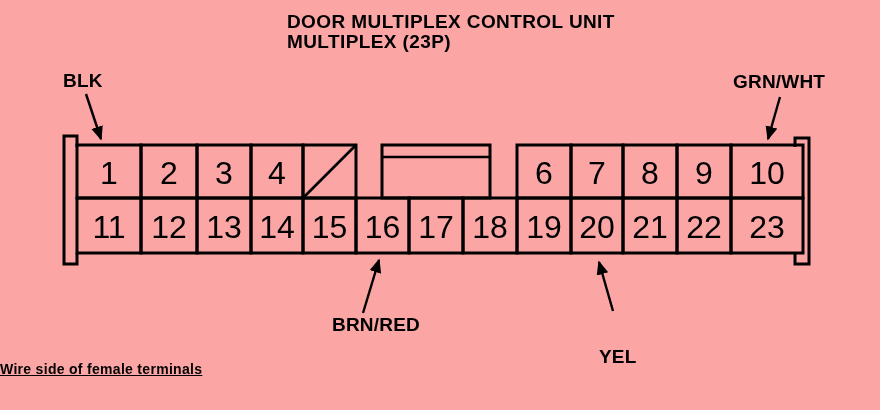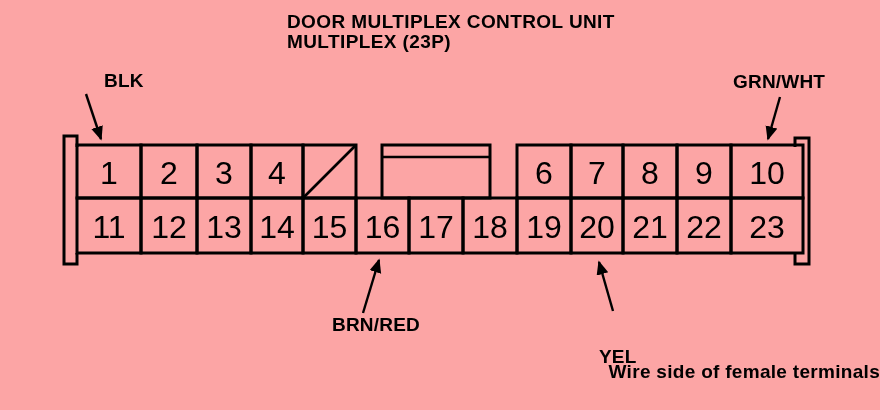--- a/index.html
+++ b/index.html
@@ -25,32 +25,33 @@
     line-height: 20px;
     letter-spacing: 0.4px;
     white-space: nowrap;
   }
   .wire-label {
     font-size: 19px;
     font-weight: bold;
     letter-spacing: 0.2px;
     white-space: nowrap;
   }
-  #blk-label     { left: 63px;  top: 70px; margin-left: 41px;  }
+  #blk-label     { left: 63px;  top: 70px;  }
   #grnwht-label  { left: 733px; top: 71px;  }
   #brnred-label  { left: 332px; top: 314px; }
   #yel-label     { left: 599px; top: 314px; margin-top: 32px; }
   .caption {
     left: 0;
     right: 0;
     top: 361px;
-    text-align: right;
-    font-size: 19px;
+    text-align: left;
+    font-size: 14px;
     font-weight: bold;
     letter-spacing: 0.3px;
+    text-decoration: underline;
   }
   svg#connector-svg {
     position: absolute;
     left: 0;
     top: 0;
   }
   svg#connector-svg text {
     font-family: "Liberation Sans", sans-serif;
     font-size: 32px;
     fill: #000000;

